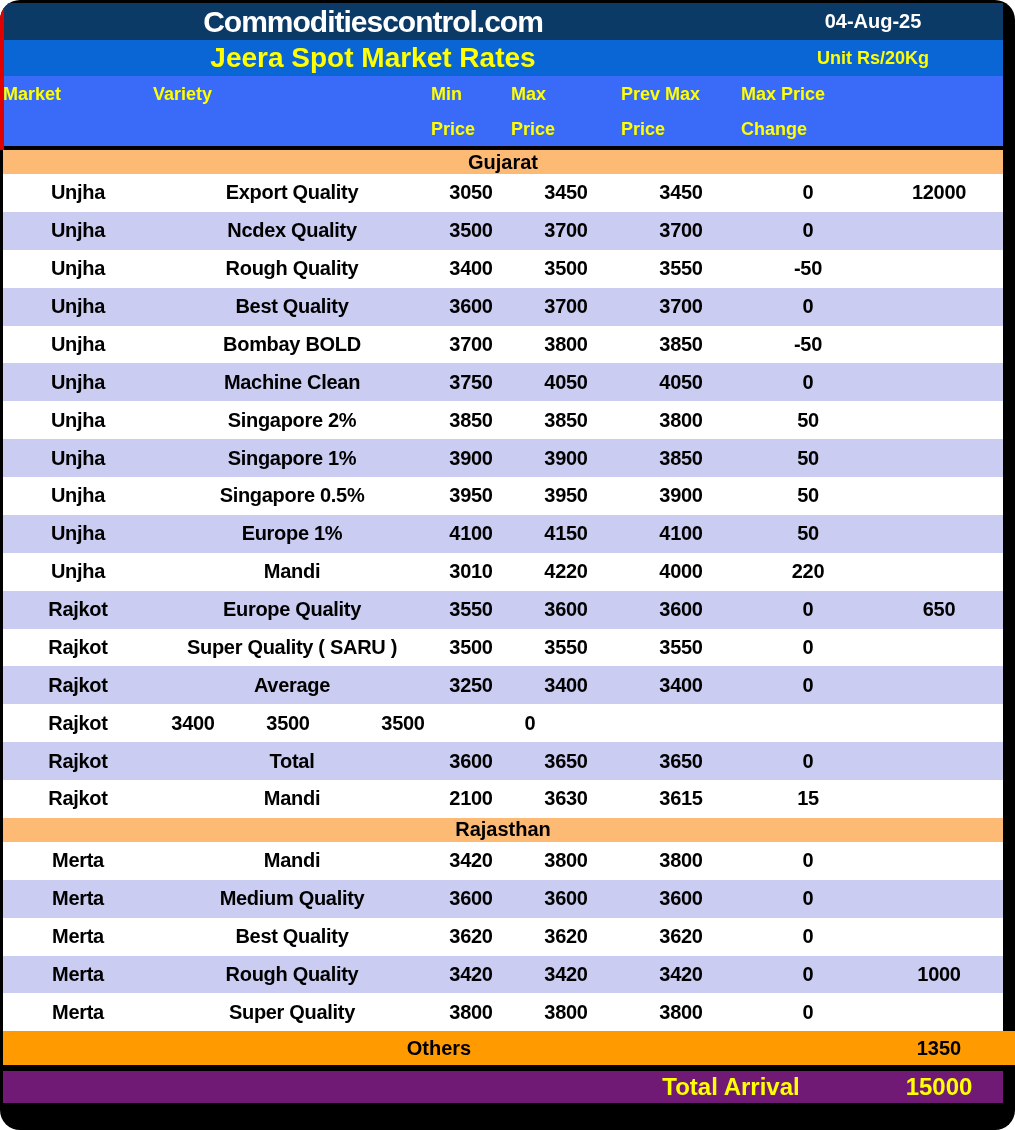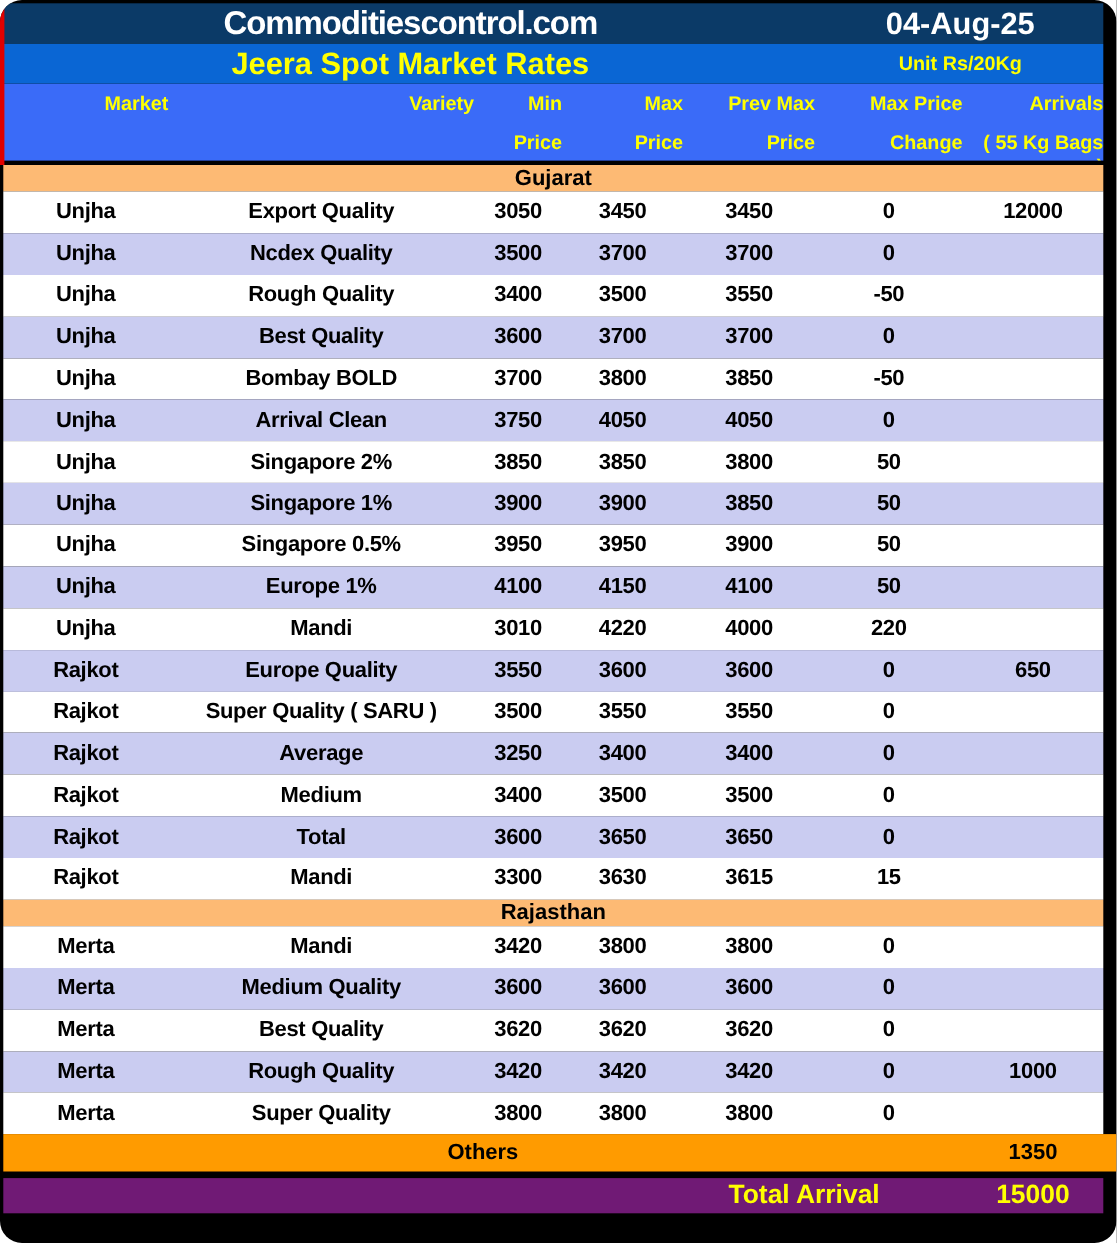--- a/index.html
+++ b/index.html
@@ -14,33 +14,33 @@
   }
   .gap-top{height:3px;}
   .inner{margin-left:3px;width:1000px;}
   
   .navy{height:37px;background:#0B3A67;position:relative;}
   .site{position:absolute;left:0;top:0;height:100%;width:740px;
         display:flex;align-items:center;justify-content:center;
         color:#ffffff;font-size:30px;letter-spacing:-1px;}
   .date{position:absolute;left:745px;top:0;height:100%;width:250px;
         display:flex;align-items:center;justify-content:center;
-        color:#ffffff;font-size:28px;}
+        color:#ffffff;font-size:20px;}
   
   .titlebar{height:36px;background:#0A66D4;position:relative;}
   .rtitle{position:absolute;left:0;top:0;height:100%;width:740px;
         display:flex;align-items:center;justify-content:center;
         color:#FFFF00;font-size:28px;}
   .unit{position:absolute;left:745px;top:0;height:100%;width:250px;
         display:flex;align-items:center;justify-content:center;
         color:#FFFF00;font-size:18px;}
   
   .colheads{height:70px;background:#3A6BF8;display:flex;overflow:hidden;
         color:#FFFF00;font-size:18px;}
-  .hcell{display:flex;flex-direction:column;align-items:flex-end;overflow:visible;}
+  .hcell{display:flex;flex-direction:column;align-items:flex-start;overflow:visible;}
   .hline1{margin-top:7px;line-height:22px;white-space:nowrap;}
   .hline2{margin-top:13px;line-height:22px;white-space:nowrap;}
   .hline3{line-height:22px;white-space:nowrap;}
   .gap4{height:4px;}
   .gap6{height:6px;}
   
   .secband{height:24px;background:#fdba74;display:flex;align-items:center;
         justify-content:center;color:#000000;font-size:20px;}
   
   .row{display:flex;height:37.88px;background:#ffffff;color:#000000;font-size:20px;}
@@ -96,25 +96,20 @@
         <div class="hline2">Price</div>
       </div>
       <div class="hcell c4">
         <div class="hline1">Prev Max</div>
         <div class="hline2">Price</div>
       </div>
       <div class="hcell c5">
         <div class="hline1">Max Price</div>
         <div class="hline2">Change</div>
       </div>
-      <div class="hcell c6">
-        <div class="hline1">Arrivals</div>
-        <div class="hline2">( 55 Kg Bags</div>
-        <div class="hline3">)</div>
-      </div>
     </div>
 
   <div class="gap4"></div>
 
   <div id="tbody">
       <div class="secband inner">Gujarat</div>
       <div class="row inner">
         <div class="cell c0">Unjha</div>
         <div class="cell c1">Export Quality</div>
         <div class="cell c2">3050</div>
@@ -154,21 +149,21 @@
         <div class="cell c0">Unjha</div>
         <div class="cell c1">Bombay BOLD</div>
         <div class="cell c2">3700</div>
         <div class="cell c3">3800</div>
         <div class="cell c4">3850</div>
         <div class="cell c5">-50</div>
         <div class="cell c6"></div>
       </div>
       <div class="row inner alt">
         <div class="cell c0">Unjha</div>
-        <div class="cell c1">Arrival Clean</div>
+        <div class="cell c1">Machine Clean</div>
         <div class="cell c2">3750</div>
         <div class="cell c3">4050</div>
         <div class="cell c4">4050</div>
         <div class="cell c5">0</div>
         <div class="cell c6"></div>
       </div>
       <div class="row inner">
         <div class="cell c0">Unjha</div>
         <div class="cell c1">Singapore 2%</div>
         <div class="cell c2">3850</div>
@@ -235,40 +230,39 @@
         <div class="cell c0">Rajkot</div>
         <div class="cell c1">Average</div>
         <div class="cell c2">3250</div>
         <div class="cell c3">3400</div>
         <div class="cell c4">3400</div>
         <div class="cell c5">0</div>
         <div class="cell c6"></div>
       </div>
       <div class="row inner">
         <div class="cell c0">Rajkot</div>
-        <div class="cell c1">Medium</div>
         <div class="cell c2">3400</div>
         <div class="cell c3">3500</div>
         <div class="cell c4">3500</div>
         <div class="cell c5">0</div>
         <div class="cell c6"></div>
       </div>
       <div class="row inner alt">
         <div class="cell c0">Rajkot</div>
         <div class="cell c1">Total</div>
         <div class="cell c2">3600</div>
         <div class="cell c3">3650</div>
         <div class="cell c4">3650</div>
         <div class="cell c5">0</div>
         <div class="cell c6"></div>
       </div>
       <div class="row inner">
         <div class="cell c0">Rajkot</div>
         <div class="cell c1">Mandi</div>
-        <div class="cell c2">3300</div>
+        <div class="cell c2">2100</div>
         <div class="cell c3">3630</div>
         <div class="cell c4">3615</div>
         <div class="cell c5">15</div>
         <div class="cell c6"></div>
       </div>
       <div class="secband inner">Rajasthan</div>
       <div class="row inner">
         <div class="cell c0">Merta</div>
         <div class="cell c1">Mandi</div>
         <div class="cell c2">3420</div>

